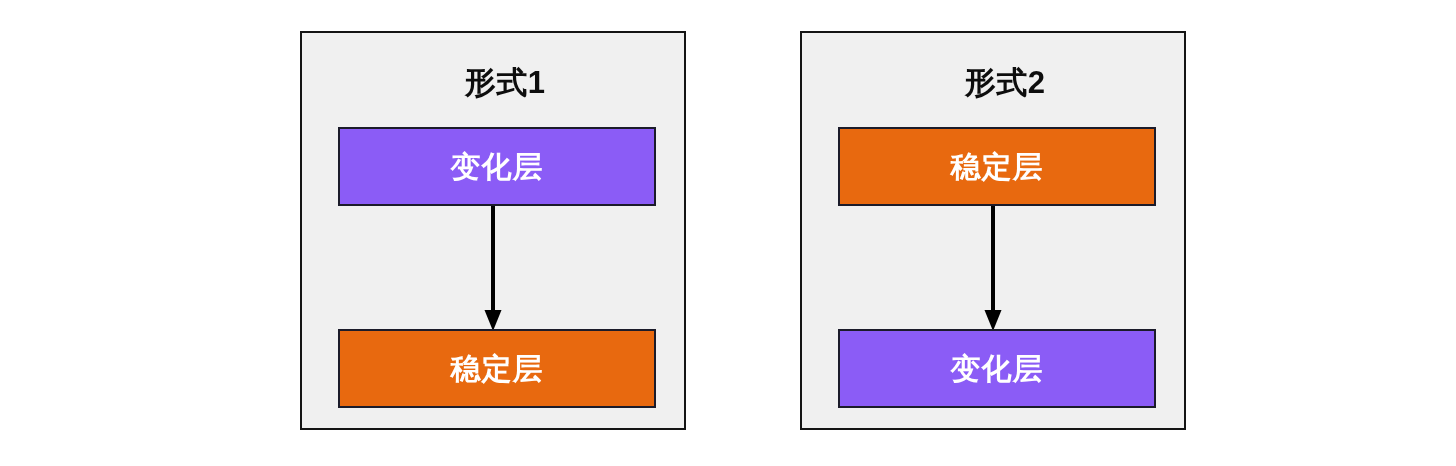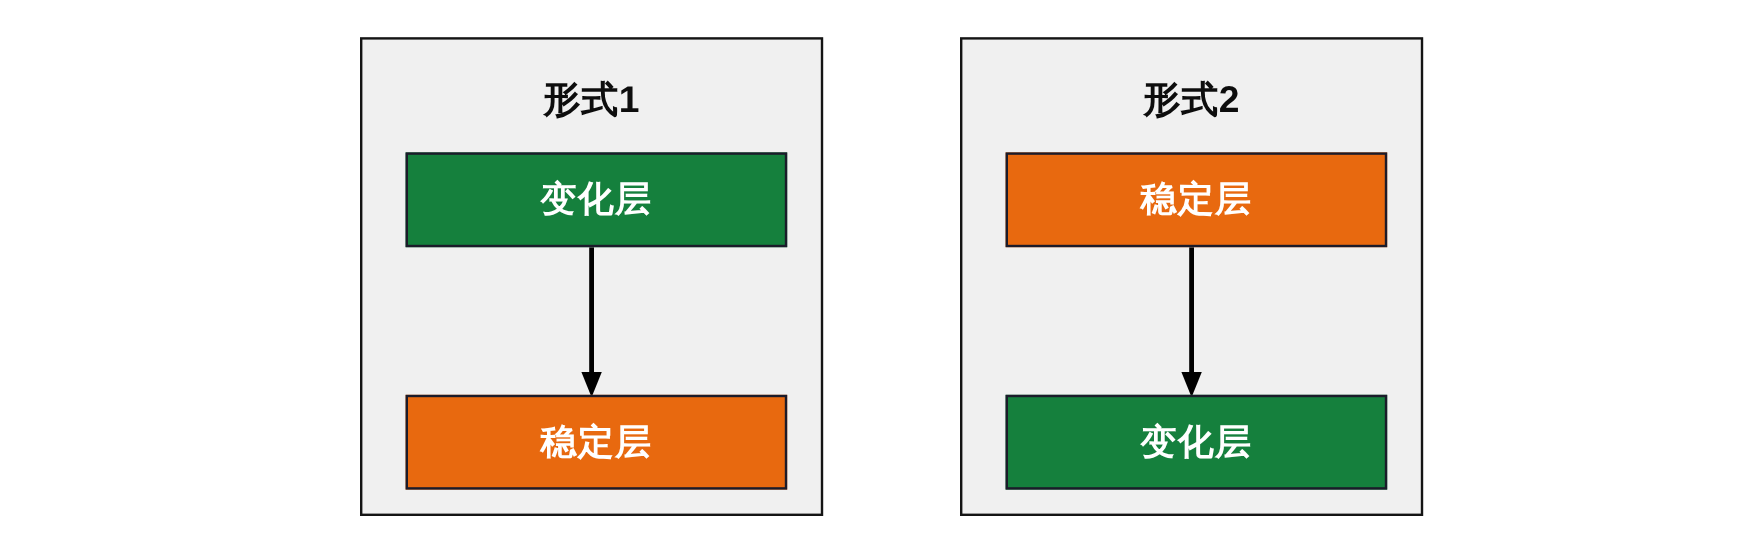--- a/index.html
+++ b/index.html
@@ -32,21 +32,21 @@
     height: 399px;
     background: #f0f0f0;
     border: 2px solid #141414;
     box-sizing: border-box;
   }
   #panel-1 { left: 300px; }
   #panel-2 { left: 800px; }
 
   .panel-title {
     position: absolute;
-    left: 0;
+    left: 12px;
     top: 34px;
     width: 100%;
     text-align: center;
     font-size: 31px;
     font-weight: 700;
     color: #0d0d0d;
     letter-spacing: 0.5px;
     line-height: 1;
   }
 
@@ -58,21 +58,21 @@
     height: 79px;
     border: 2px solid #1b1b2a;
     box-sizing: border-box;
     display: flex;
     align-items: center;
     justify-content: center;
   }
   .layer-box.top    { top: 94px; }
   .layer-box.bottom { top: 296px; }
 
-  .layer-box.blue   { background: #15803d; }
+  .layer-box.blue   { background: #8b5cf6; }
   .layer-box.orange { background: #e8690f; justify-content: center; }
 
   .layer-label {
     font-size: 30px;
     font-weight: 700;
     color: #ffffff;
     letter-spacing: 1px;
     line-height: 1;
   }
 

